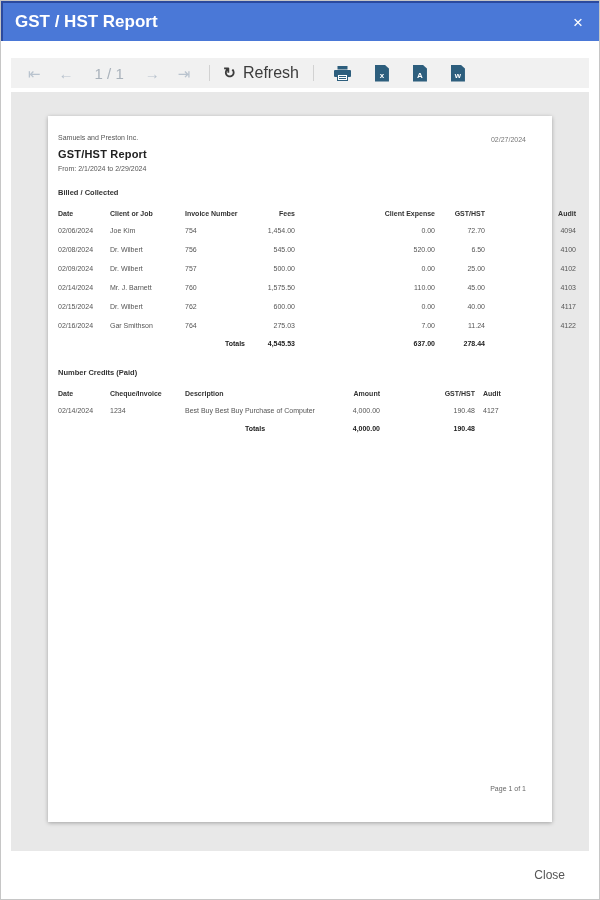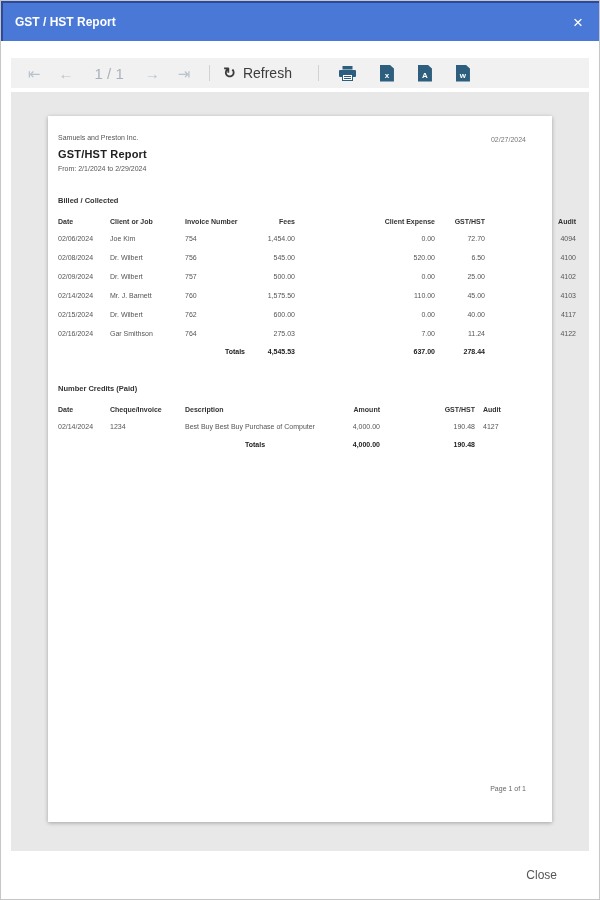--- a/index.html
+++ b/index.html
@@ -2,65 +2,65 @@
 <html><head>
 <meta charset="utf-8">
 <style>
   html,body{margin:0;padding:0;}
   body{width:600px;height:900px;font-family:"Liberation Sans",sans-serif;background:#fff;}
   .dialog{width:600px;height:900px;box-sizing:border-box;border:1px solid #c6c6c6;display:flex;flex-direction:column;background:#fff;}
 
   
   .titlebar{height:38px;background:#4a78d7;border-top:2px solid #2b4a9e;border-left:2px solid #2b4a9e;
     display:flex;align-items:center;padding:0 16px 0 12px;flex:none;}
-  .titlebar .title{color:#fff;font-size:12px;font-weight:bold;flex:1;}
+  .titlebar .title{color:#fff;font-size:17px;font-weight:bold;flex:1;}
   .close-x{color:#fff;font-size:17px;line-height:1;cursor:pointer;}
 
   
   .toolbar{margin:17px 10px 0;height:30px;background:#f1f1f1;display:flex;align-items:center;
     padding:0 8px;flex:none;}
   .pg{color:#b9c3ce;font-size:15px;line-height:1;margin:0 9px;cursor:default;}
   .page-ind{color:#a9b2bb;font-size:15px;margin:0 12px;}
   .vdiv{width:1px;height:16px;background:#d2d2d2;margin:0 10px;}
   .refresh-ic{color:#3c3c3c;font-size:15px;font-weight:bold;margin:0 7px 0 3px;cursor:pointer;}
-  .refresh-lb{color:#3c3c3c;font-size:14px;margin-right:16px;cursor:pointer;}
+  .refresh-lb{color:#3c3c3c;font-size:16px;margin-right:4px;cursor:pointer;}
   .exp{display:flex;align-items:center;gap:24px;margin-left:10px;}
   .file-icon{width:14px;height:17px;background:#2d5e7d;color:#fff;font-size:8px;font-weight:bold;
     clip-path:polygon(0 0,68% 0,100% 24%,100% 100%,0 100%);
     display:flex;align-items:flex-end;justify-content:center;padding-bottom:2px;box-sizing:border-box;cursor:pointer;}
   .printer{cursor:pointer;display:flex;align-items:center;}
 
   
   .viewer{flex:1;background:#e8e8e8;margin:4px 10px 0;overflow:hidden;}
   .pagepaper{width:504px;height:706px;background:#fff;margin:24px auto 0;box-shadow:0 1px 4px rgba(0,0,0,.3);
     position:relative;padding:18px 12px 0 10px;box-sizing:border-box;color:#444;}
   .company{font-size:7px;color:#555;}
   .rtitle{font-size:11px;font-weight:bold;color:#222;margin-top:7px;letter-spacing:.2px;}
   .daterange{font-size:7px;margin-top:5px;color:#555;}
   .printdate{position:absolute;top:20px;right:26px;font-size:7px;color:#777;}
-  .sect{font-size:7.5px;font-weight:bold;color:#333;margin-top:24px;}
+  .sect{font-size:7.5px;font-weight:bold;color:#333;margin-top:16px;}
   .tbl{margin-top:8px;}
   .tr{display:grid;align-items:center;}
   .t1{grid-template-columns:52px 75px 60px 50px 140px 50px 91px;}
   .t2{grid-template-columns:52px 75px 140px 55px 95px 101px;}
   .tr .c{font-size:7px;color:#555;white-space:nowrap;}
   .thead{height:16px;}
   .thead .c{font-weight:bold;color:#333;}
   .drow{height:19px;}
   .trow{height:17px;}
   .trow .c{font-weight:bold;color:#222;}
   .num{text-align:right;}
   .lbl-r{text-align:right;}
   .lbl-c{text-align:center;}
   .aud2{text-align:left;padding-left:8px;}
   .pagefooter{position:absolute;right:26px;bottom:30px;font-size:7px;color:#666;}
 
   
   .footerbar{height:48px;display:flex;align-items:center;justify-content:flex-end;
-    padding-right:36px;flex:none;background:#fff;}
+    padding-right:28px;flex:none;background:#fff;}
   .close-btn{color:#555;font-size:12px;background:none;border:none;font-family:inherit;cursor:pointer;}
 </style>
 </head>
 <body>
 
 <div class="dialog">
 
   <div class="titlebar">
     <span class="title">GST / HST Report</span>
     <span class="close-x">×</span>

